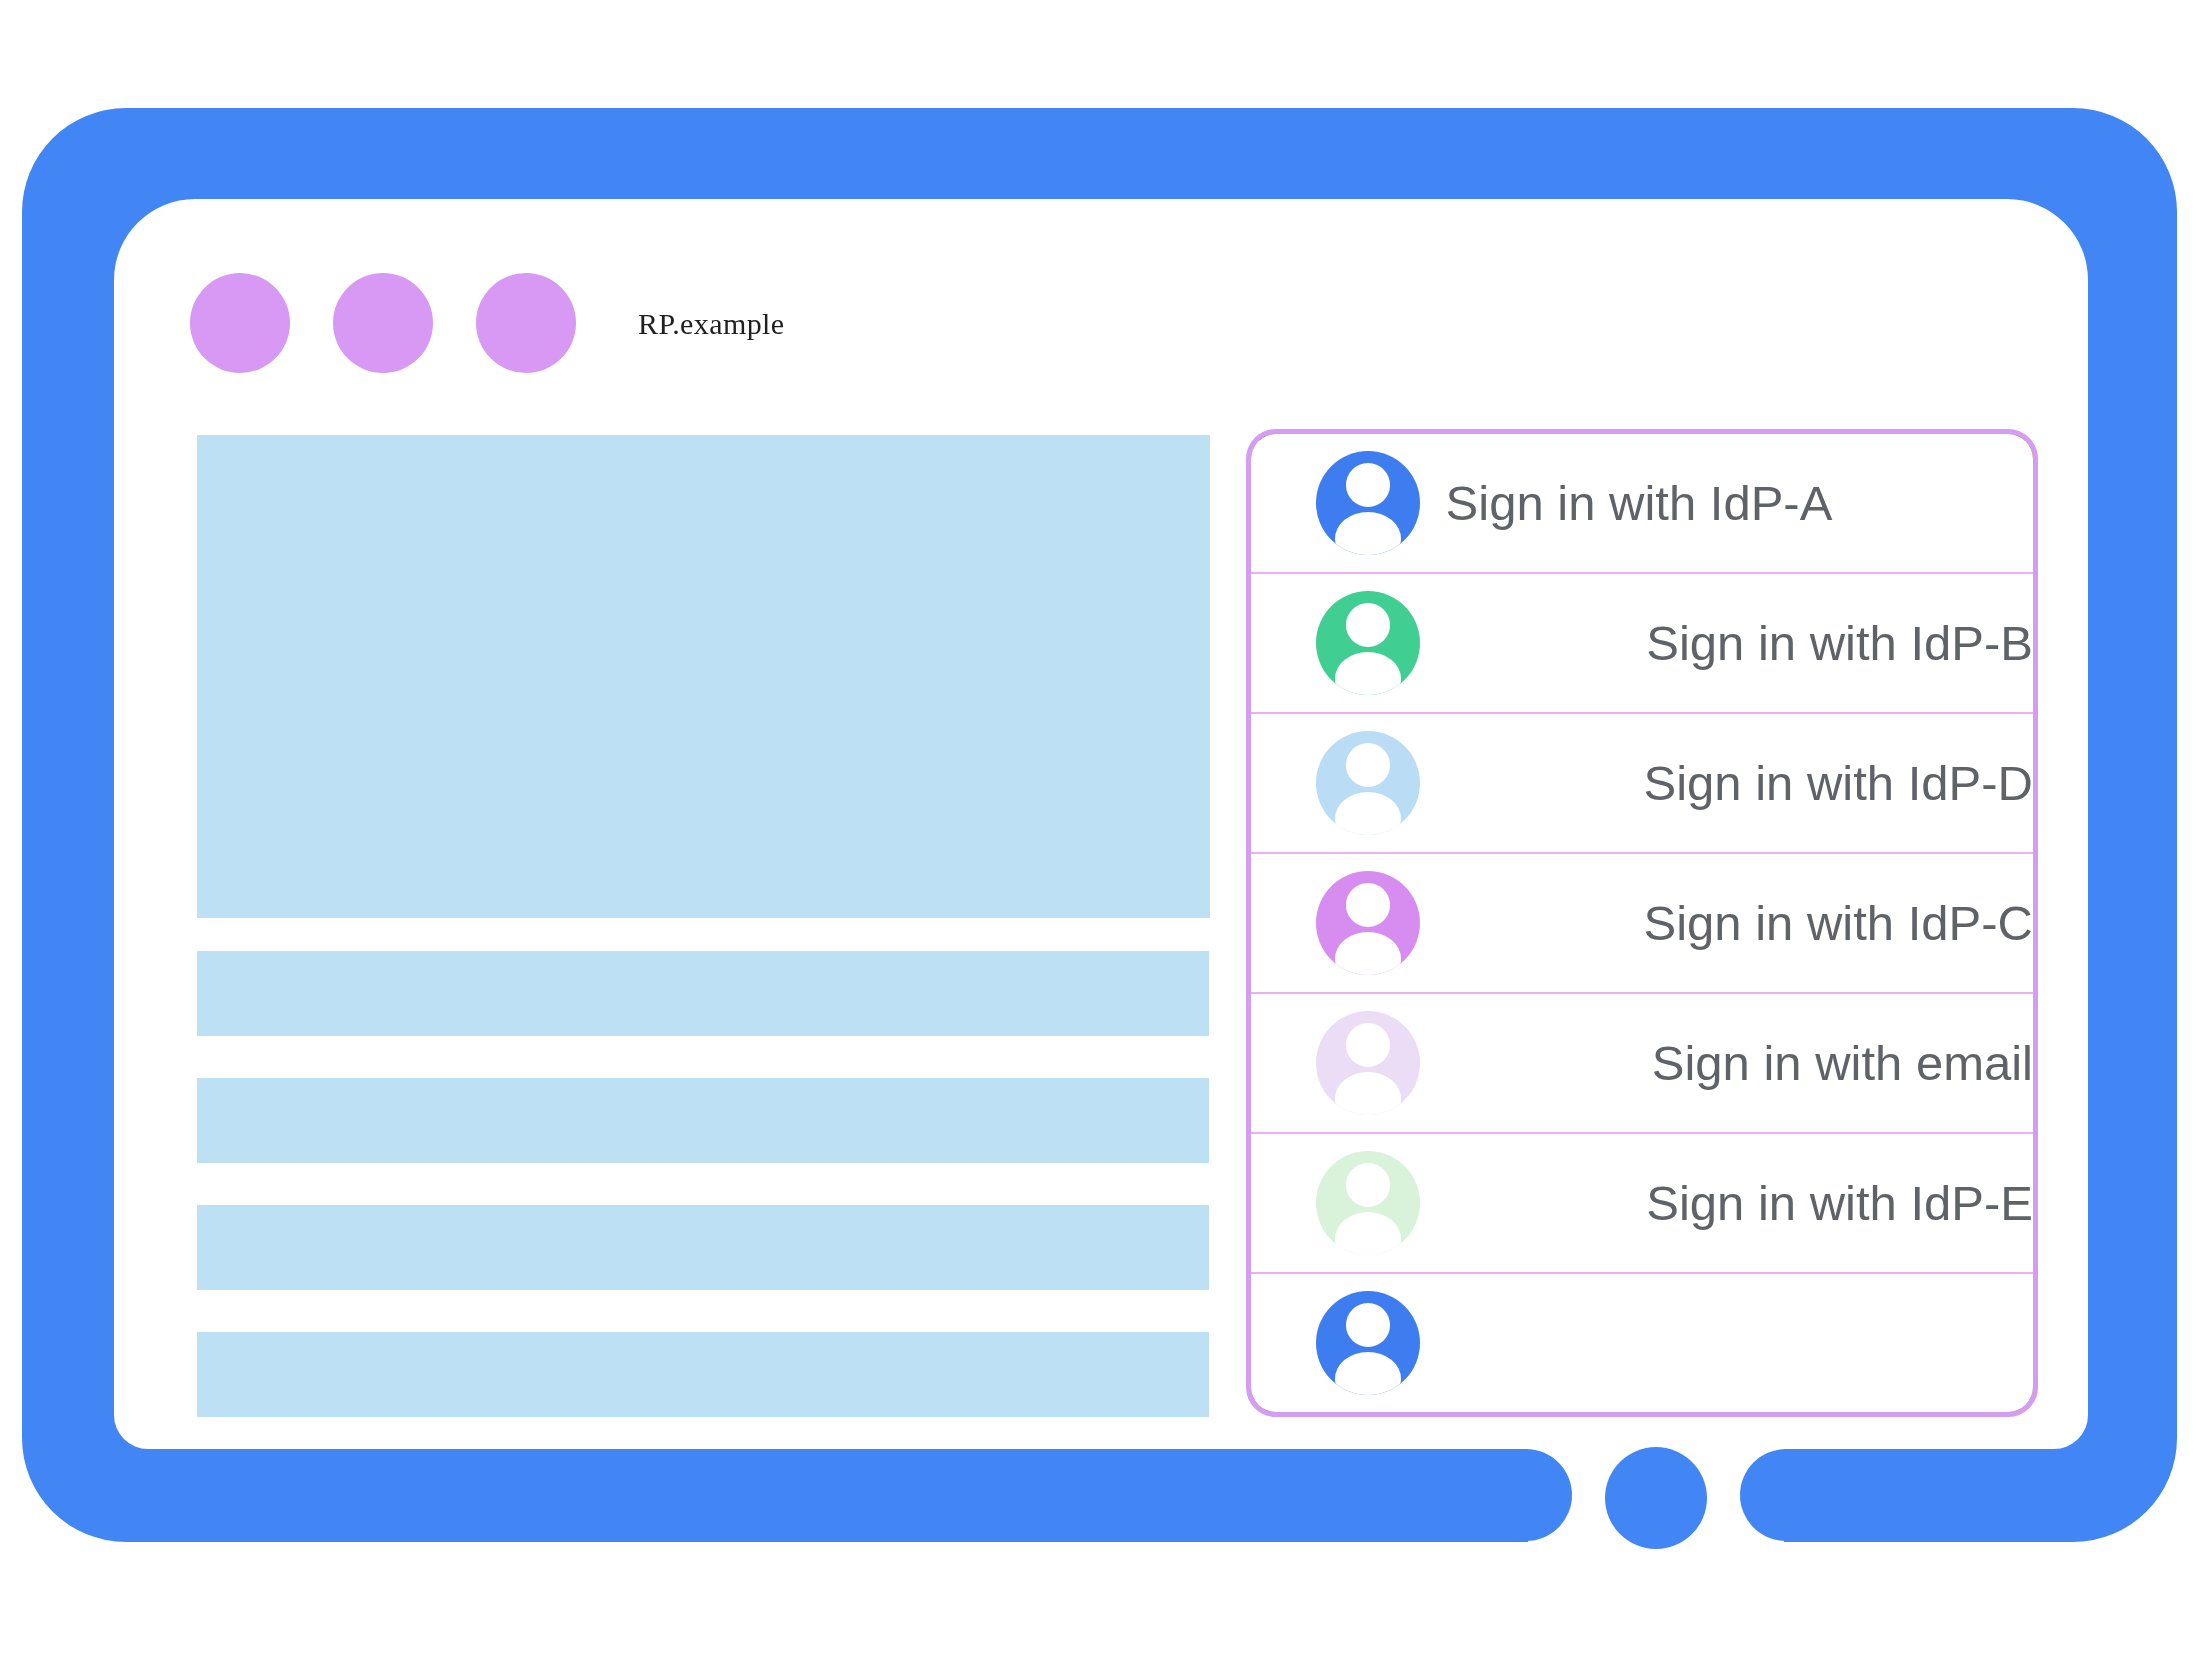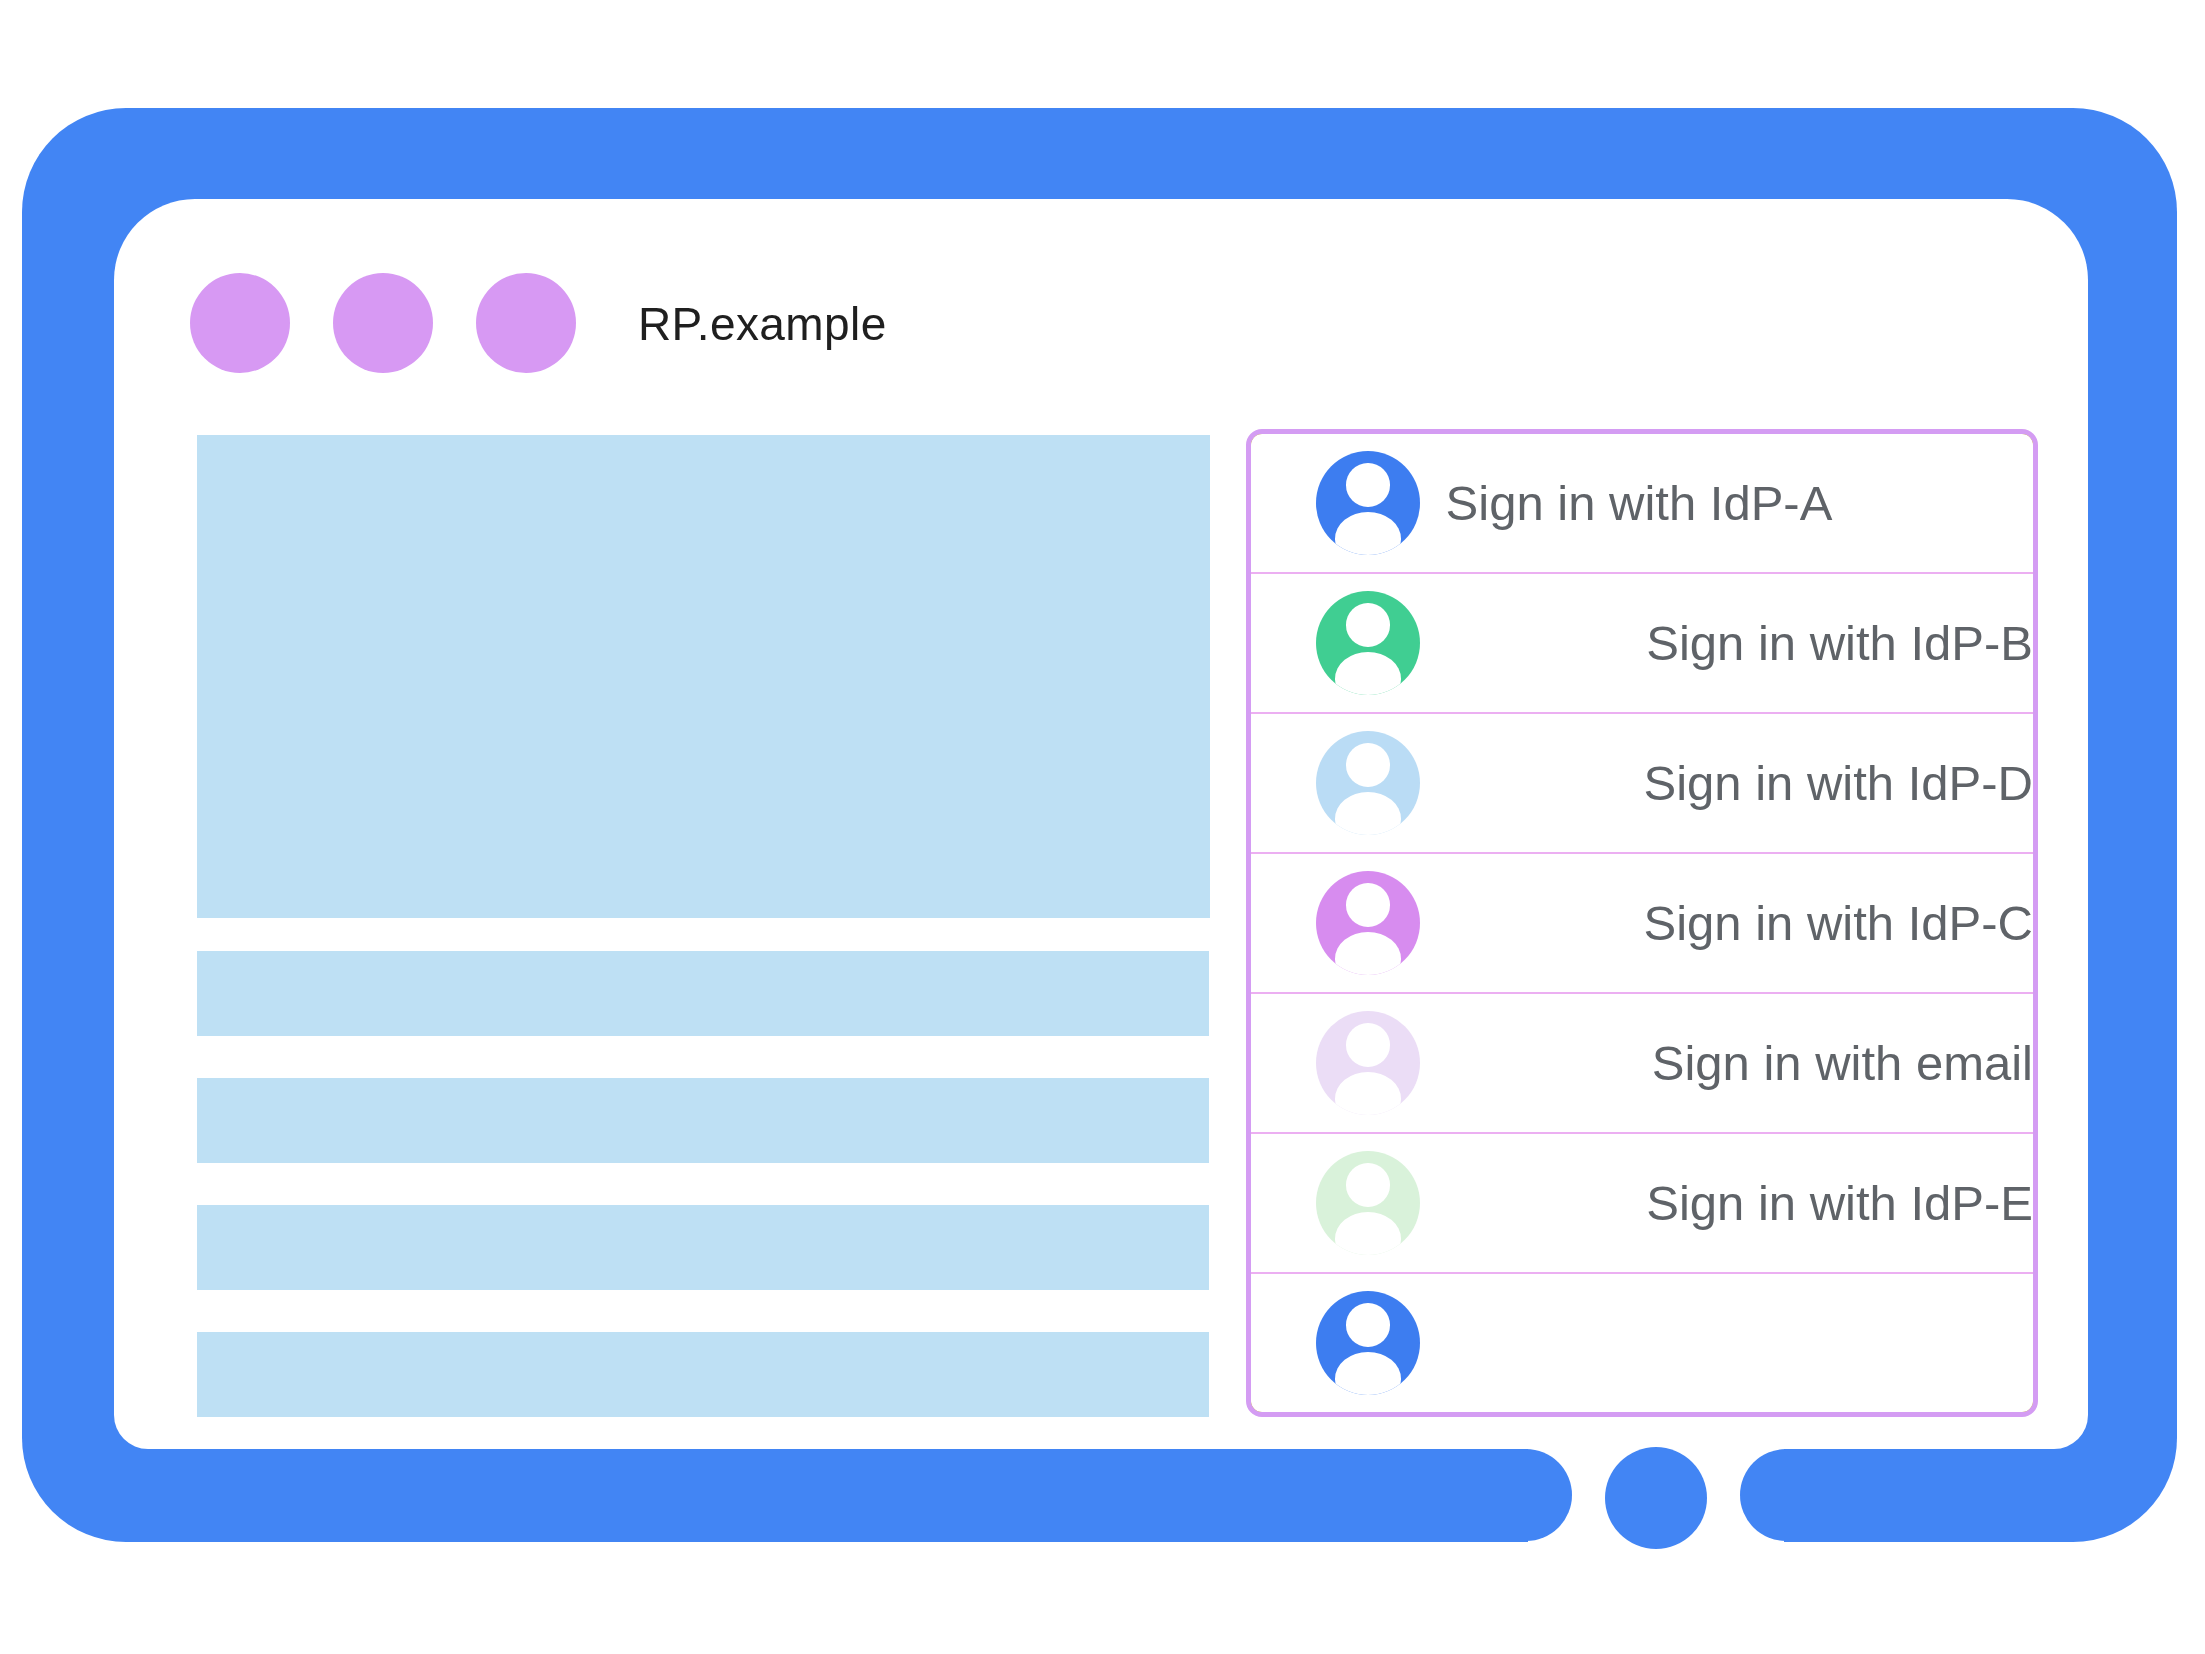--- a/index.html
+++ b/index.html
@@ -26,33 +26,33 @@
   .bar-cap.right{left:1740px;border-radius:46px 0 0 46px;}
   .home-btn{
     position:absolute;left:1605px;top:1447px;width:102px;height:102px;border-radius:50%;
     background:var(--frame-blue);
   }
   
   .dots{position:absolute;left:76px;top:74px;display:flex;gap:43px;}
   .dot{width:100px;height:100px;border-radius:50%;background:var(--dot-purple);}
   .site-title{
     position:absolute;left:524px;top:92px;height:65px;display:flex;align-items:center;
-    font-size:46px;font-weight:500;color:var(--title-color);letter-spacing:0.4px;
+    font-size:30px;font-weight:500;color:var(--title-color);letter-spacing:0.4px;font-family:Liberation Serif, serif;
   }
   
   .hero{position:absolute;left:83px;top:236px;width:1013px;height:483px;background:var(--placeholder-blue);}
   .ph-bar{position:absolute;left:83px;width:1012px;height:85px;background:var(--placeholder-blue);}
   .ph-bar.b1{top:752px;}
   .ph-bar.b2{top:879px;}
   .ph-bar.b3{top:1006px;}
   .ph-bar.b4{top:1133px;}
   
   .panel{
     position:absolute;left:1132px;top:230px;width:792px;height:988px;
-    box-sizing:border-box;border:5.3px solid var(--panel-border);border-radius:16px;
+    box-sizing:border-box;border:5.3px solid var(--panel-border);border-radius:30px;
     background:#a16207;display:flex;flex-direction:column;overflow:hidden;
   }
   .row{
     flex:1 1 0;display:flex;align-items:center;min-height:0;
     background:#ffffff;cursor:pointer;
   }
   .row + .row{border-top:2.6px solid var(--divider);justify-content:space-between;}
   .avatar{
     position:relative;flex:0 0 auto;width:104px;height:104px;margin-left:65px;
     border-radius:50%;overflow:hidden;

